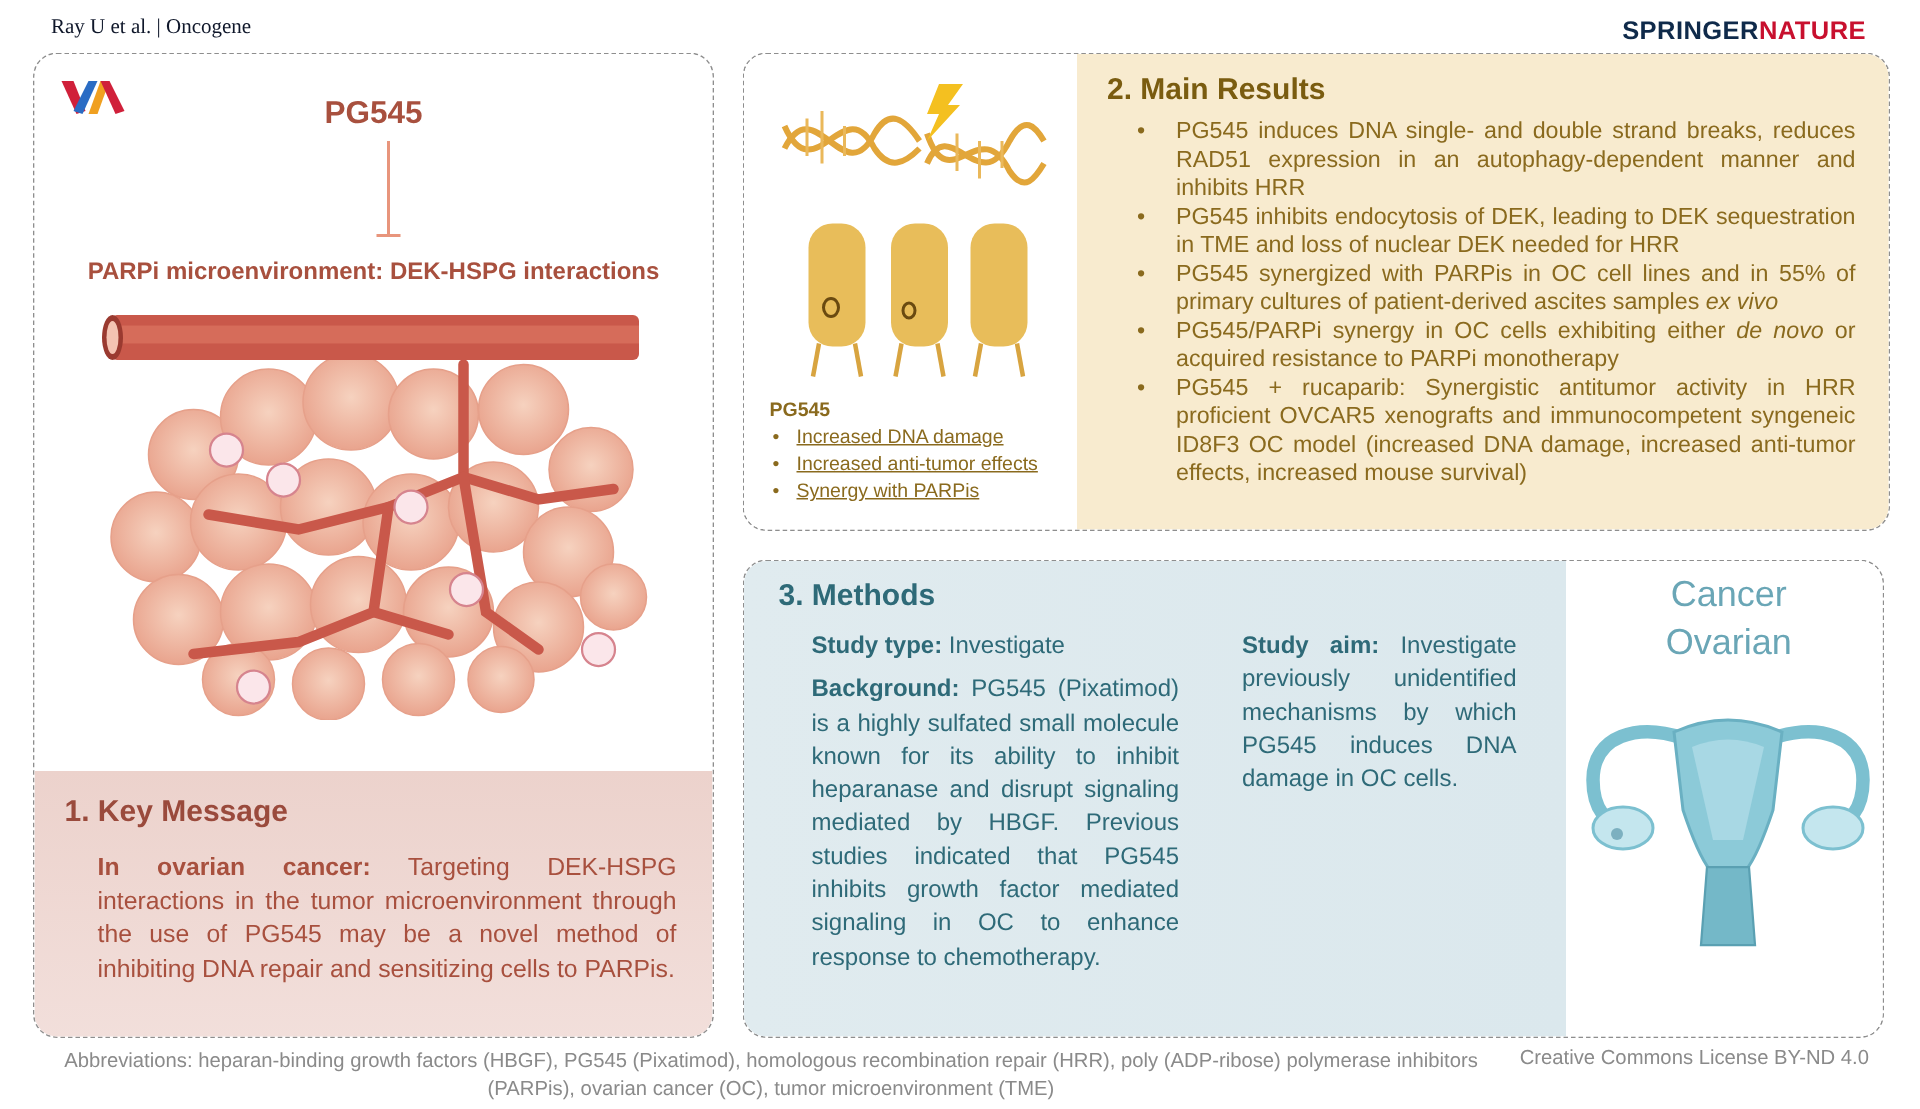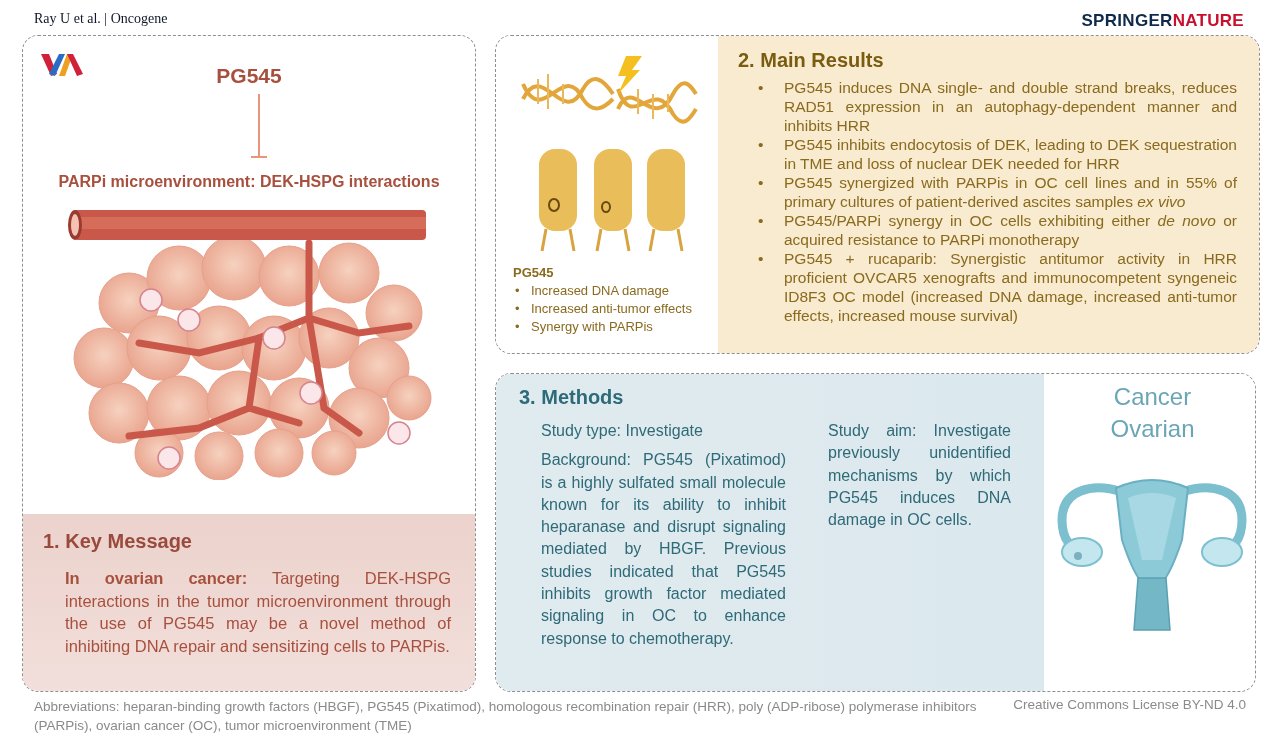--- a/index.html
+++ b/index.html
@@ -27,42 +27,42 @@
   .key p { font-size: 16.5px; line-height: 22.5px; color: #a8503e; text-align: justify; padding-left: 22px; }
   .key p b { font-weight: bold; }
 
   
   #results { left: 495px; top: 35px; width: 765px; height: 319px; background: #fff; }
   .res-illus { position: absolute; left: 0; top: 0; width: 222px; height: 100%; background: #fff; }
   .dna { position: absolute; left: 22px; top: 18px; width: 180px; height: 80px; }
   .mice { position: absolute; left: 38px; top: 105px; width: 160px; height: 120px; }
   .res-list-small { position: absolute; left: 17px; top: 228px; font-size: 13px; color: #8a6a1e; line-height: 18px; }
   .res-list-small .hdr { font-weight: bold; }
-  .res-list-small li { list-style: none; position: relative; padding-left: 18px; }
+  .res-list-small li { list-style: none; position: relative; padding-left: 18px; text-decoration: underline; }
   .res-list-small li::before { content: "•"; position: absolute; left: 2px; }
 
   .res-main { position: absolute; left: 222px; top: 0; width: 543px; height: 100%; background: #f8ebcf; padding: 13px 24px 0 20px; }
   .res-main h2 { font-size: 20px; font-weight: bold; color: #7a5c10; margin-bottom: 6px; }
   .res-main ul { list-style: none; }
   .res-main li { position: relative; padding-left: 46px; font-size: 15.5px; line-height: 19px; color: #8a6a1e; text-align: justify; margin-bottom: 0; }
   .res-main li::before { content: "•"; position: absolute; left: 20px; top: 0; }
 
   
   #methods { left: 495px; top: 373px; width: 761px; height: 319px; background: #fff; }
   .meth-main { position: absolute; left: 0; top: 0; width: 548px; height: 100%; background: linear-gradient(90deg, #e0ebef 0%, #dbe8ed 100%); padding: 12px 0 0 23px; }
   .meth-main h2 { font-size: 20px; font-weight: bold; color: #2e6a78; margin-bottom: 10px; }
   .meth-col1 { position: absolute; left: 45px; top: 46px; width: 245px; color: #2e6a78; font-size: 16px; line-height: 22.3px; text-align: justify; }
   .meth-col1 .st { margin-bottom: 7px; }
   .meth-col2 { position: absolute; left: 320px; top: 46px; width: 183px; color: #2e6a78; font-size: 16px; line-height: 22.3px; text-align: justify; margin-left: 12px; }
-  .meth-main b { font-weight: normal; }
+  .meth-main b { font-weight: bold; }
   .ovarian { position: absolute; left: 548px; top: 0; width: 217px; height: 100%; background: #fff; }
   .ovarian .otitle { text-align: center; font-size: 24px; color: #6aa6b6; line-height: 32px; margin-top: 7px; }
   .uterus { position: absolute; left: 8px; top: 96px; width: 200px; height: 170px; }
 
-  .abbrev { position: absolute; left: 34px; top: 697px; width: 960px; font-size: 13.5px; line-height: 19px; color: #8a8a8a; }
+  .abbrev { position: absolute; left: 34px; top: 697px; width: 960px; font-size: 13.5px; line-height: 19px; color: #8a8a8a; text-align: center; }
   .license { position: absolute; right: 34px; top: 697px; font-size: 13.5px; color: #8a8a8a; }
   i { font-style: italic; }
 </style>
 </head>
 <body>
 
 <div class="citation">Ray U et al. | Oncogene</div>
 <div class="brand"><span class="b1">SPRINGER</span><span class="b2">NATURE</span></div>
 
 <div class="panel" id="left">

